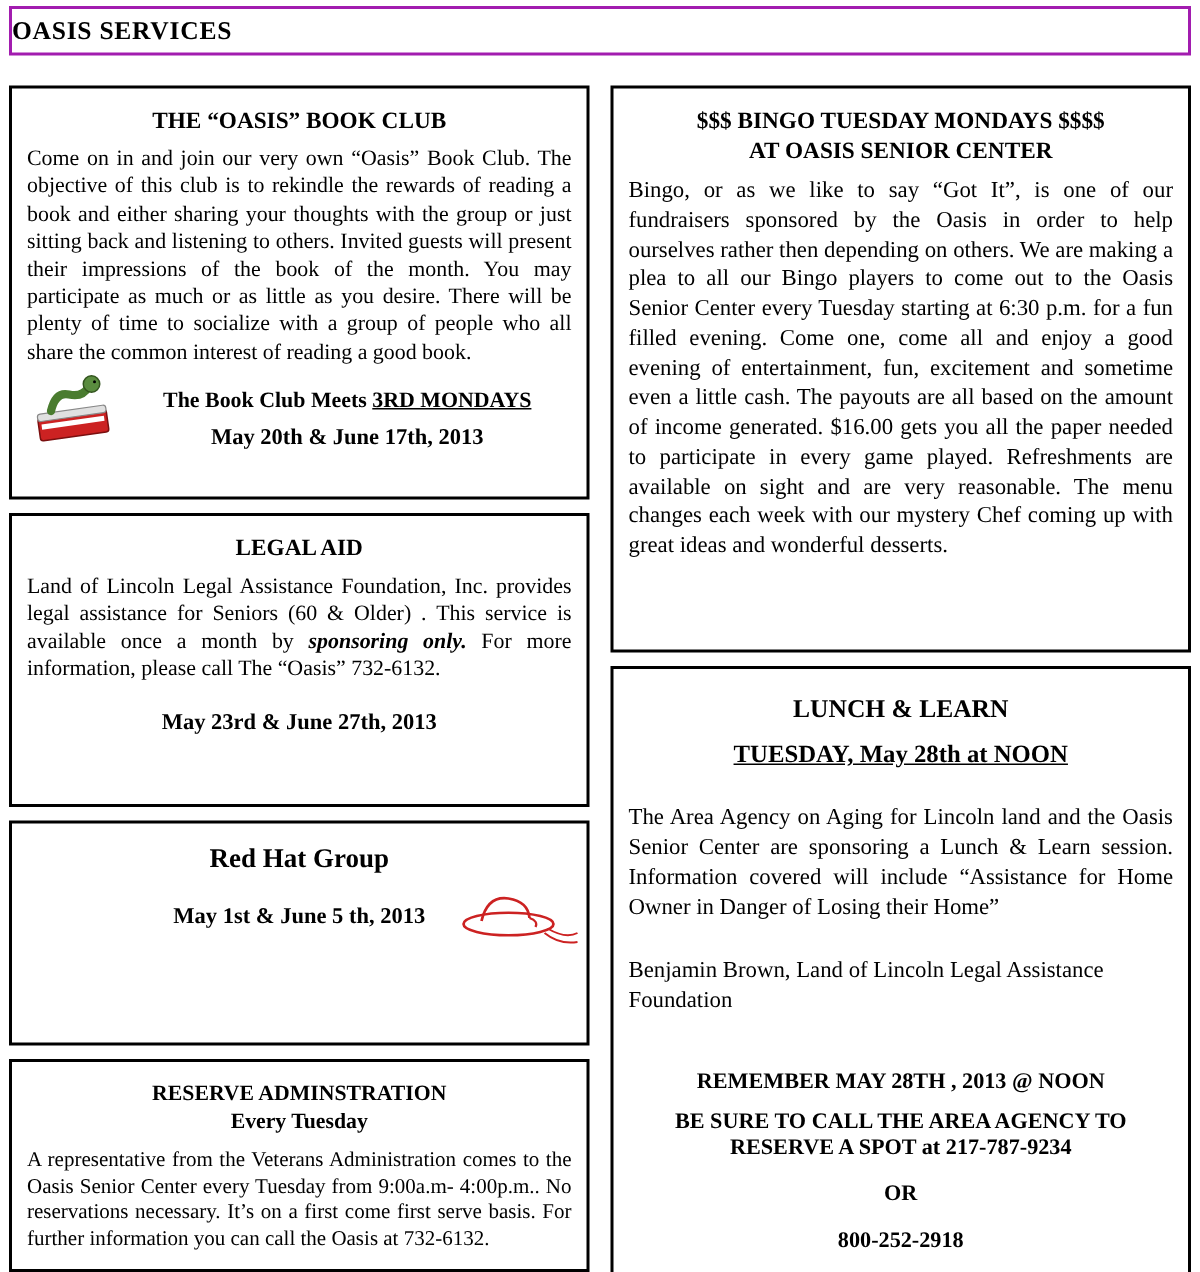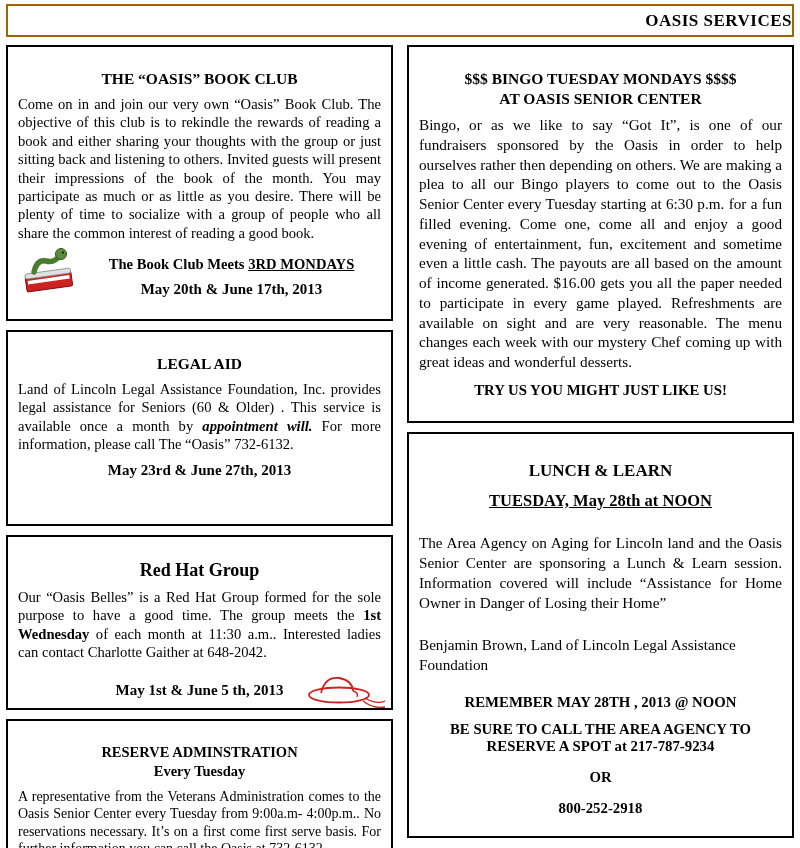--- a/index.html
+++ b/index.html
@@ -5,31 +5,31 @@
   * { margin: 0; padding: 0; box-sizing: border-box; }
   html, body { background: #ffffff; }
   body {
     width: 800px; height: 848px;
     font-family: "Liberation Serif", serif;
     color: #000;
   }
   .page { padding: 4px 6px 6px; }
 
   .header-box {
-    border: 2px solid #a16207;
-    text-align: right;
+    border: 2px solid #a21caf;
+    text-align: left;
     padding: 5px 0 4px;
-    margin-bottom: 8px;
+    margin-bottom: 20px;
   }
   .header-box h1 { font-size: 17px; font-weight: bold; letter-spacing: .5px; }
 
   .columns { display: flex; gap: 14px; align-items: flex-start; }
   .col { flex: 1; display: flex; flex-direction: column; gap: 9px; }
 
-  .box { border: 2px solid #000; padding: 23px 10px 9px; background: #fff; }
+  .box { border: 2px solid #000; padding: 13px 10px 9px; background: #fff; }
 
   .box-title {
     text-align: center; font-weight: bold;
     font-size: 15.5px; margin-bottom: 7px;
   }
   .box-title.two-line { margin-bottom: 2px; }
   .box-title.large { font-size: 18px; }
   .box-title.small { font-size: 14.5px; margin-bottom: 2px; }
 
   .body {
@@ -50,21 +50,21 @@
   .redhat-footer .hat { position: absolute; right: -6px; top: -14px; }
 
   .subtitle { text-align: center; font-weight: bold; font-size: 14.5px; margin: 2px 0 8px; }
 
   .lunch-sub {
     text-align: center; font-weight: bold; font-size: 16.5px;
     text-decoration: underline; margin: 10px 0 22px;
   }
   .lunch-body { font-size: 15.2px; line-height: 1.32; text-align: justify; }
   .speaker { font-size: 15.2px; line-height: 1.32; margin-top: 22px; }
-  .cta { text-align: center; font-weight: bold; font-size: 14.8px; margin-top: 19px; }
+  .cta { text-align: center; font-weight: bold; font-size: 14.8px; margin-top: 36px; }
   .cta.tight { margin-top: 10px; }
 
   
   #book-club { min-height: 276px; }
   #legal-aid { min-height: 196px; }
   #red-hat   { min-height: 150px; }
   #veterans  { min-height: 142px; }
   #bingo     { min-height: 378px; }
   #lunch     { min-height: 406px; }
 </style>
@@ -99,27 +99,26 @@
           </span>
           <div class="meet-wrap">
             <p class="meets-line"><span>The Book Club  Meets </span><span class="underline">3RD MONDAYS</span></p>
             <p class="dates-line">May 20th  &amp; June 17th, 2013</p>
           </div>
         </div>
       </section>
 
       <section class="box" id="legal-aid">
         <h2 class="box-title">LEGAL AID</h2>
-        <p class="body"><span>Land of Lincoln Legal Assistance Foundation, Inc. provides legal assistance for Seniors (60 &amp; Older) . This service is available once a month by </span><span class="bi">appointment will.</span><span>   For more information, please call The “Oasis” 732-6132.</span></p>
-        <p class="dates-line" style="margin-top:8px;">May 23rd  &amp; June 27th, 2013</p>
+        <p class="body"><span>Land of Lincoln Legal Assistance Foundation, Inc. provides legal assistance for Seniors (60 &amp; Older) . This service is available once a month by </span><span class="bi">sponsoring only.</span><span>   For more information, please call The “Oasis” 732-6132.</span></p>
+        <p class="dates-line" style="margin-top:18px;">May 23rd  &amp; June 27th, 2013</p>
       </section>
 
       <section class="box" id="red-hat">
         <h2 class="box-title large">Red Hat Group</h2>
-        <p class="body"><span>Our “Oasis Belles” is a Red Hat Group formed for the sole    purpose to have a good time. The group meets the </span><span class="bold">1st  Wednesday</span><span> of each month at 11:30 a.m..  Interested ladies can contact Charlotte Gaither at 648-2042.</span></p>
         <div class="redhat-footer">
           <p class="dates-line" style="margin-top:0;">May 1st  &amp; June 5 th, 2013</p>
           <span class="hat">
             <svg width="84" height="42" viewBox="0 0 84 42" aria-hidden="true">
               <ellipse cx="36" cy="27" rx="30" ry="7.5" fill="none" stroke="#cc2222" stroke-width="1.8"></ellipse>
               <path d="M18 25 q4 -17 18 -15 q13 2 14 13" fill="none" stroke="#cc2222" stroke-width="1.8"></path>
               <path d="M50 23 q6 2 4 6" fill="none" stroke="#cc2222" stroke-width="1.5"></path>
               <path d="M62 30 q12 7 20 3 M60 33 q10 8 22 6" fill="none" stroke="#cc2222" stroke-width="1.3"></path>
             </svg>
           </span>
@@ -133,21 +132,20 @@
       </section>
 
     </div>
 
     <div class="col">
 
       <section class="box" id="bingo">
         <h2 class="box-title two-line">$$$ BINGO TUESDAY MONDAYS $$$$</h2>
         <h2 class="box-title">AT OASIS SENIOR CENTER</h2>
         <p class="body" style="font-size:15.2px; line-height:1.3;">Bingo, or as we like to say “Got It”, is one of  our fundraisers sponsored by the Oasis in order to help ourselves rather then depending on others. We are making a plea to all our Bingo players to come out to the Oasis Senior Center every Tuesday starting at 6:30 p.m. for a fun filled evening. Come one, come all and enjoy a good evening of entertainment, fun, excitement and sometime even a little cash. The payouts are all based on the amount of income generated. $16.00 gets you all the paper needed to participate in every game played. Refreshments are available on sight and are very reasonable. The menu changes each week with our mystery Chef coming up with great ideas and wonderful desserts.</p>
-        <p class="cta tight">TRY US YOU MIGHT JUST LIKE US!</p>
       </section>
 
       <section class="box" id="lunch">
         <h2 class="box-title" style="font-size:17px; margin-top:4px;">LUNCH &amp; LEARN</h2>
         <p class="lunch-sub">TUESDAY,  May 28th at NOON</p>
         <p class="lunch-body">The Area Agency on Aging for Lincoln land and the Oasis Senior Center are sponsoring a Lunch &amp; Learn session. Information covered will include “Assistance for Home Owner in Danger of Losing their Home”</p>
         <p class="speaker">Benjamin Brown, Land of Lincoln Legal Assistance Foundation</p>
         <p class="cta">REMEMBER   MAY 28TH , 2013 @ NOON</p>
         <p class="cta tight" style="padding:0 24px;">BE SURE TO CALL THE AREA AGENCY TO RESERVE A SPOT at 217-787-9234</p>
         <p class="cta" style="margin-top:14px;">OR</p>

